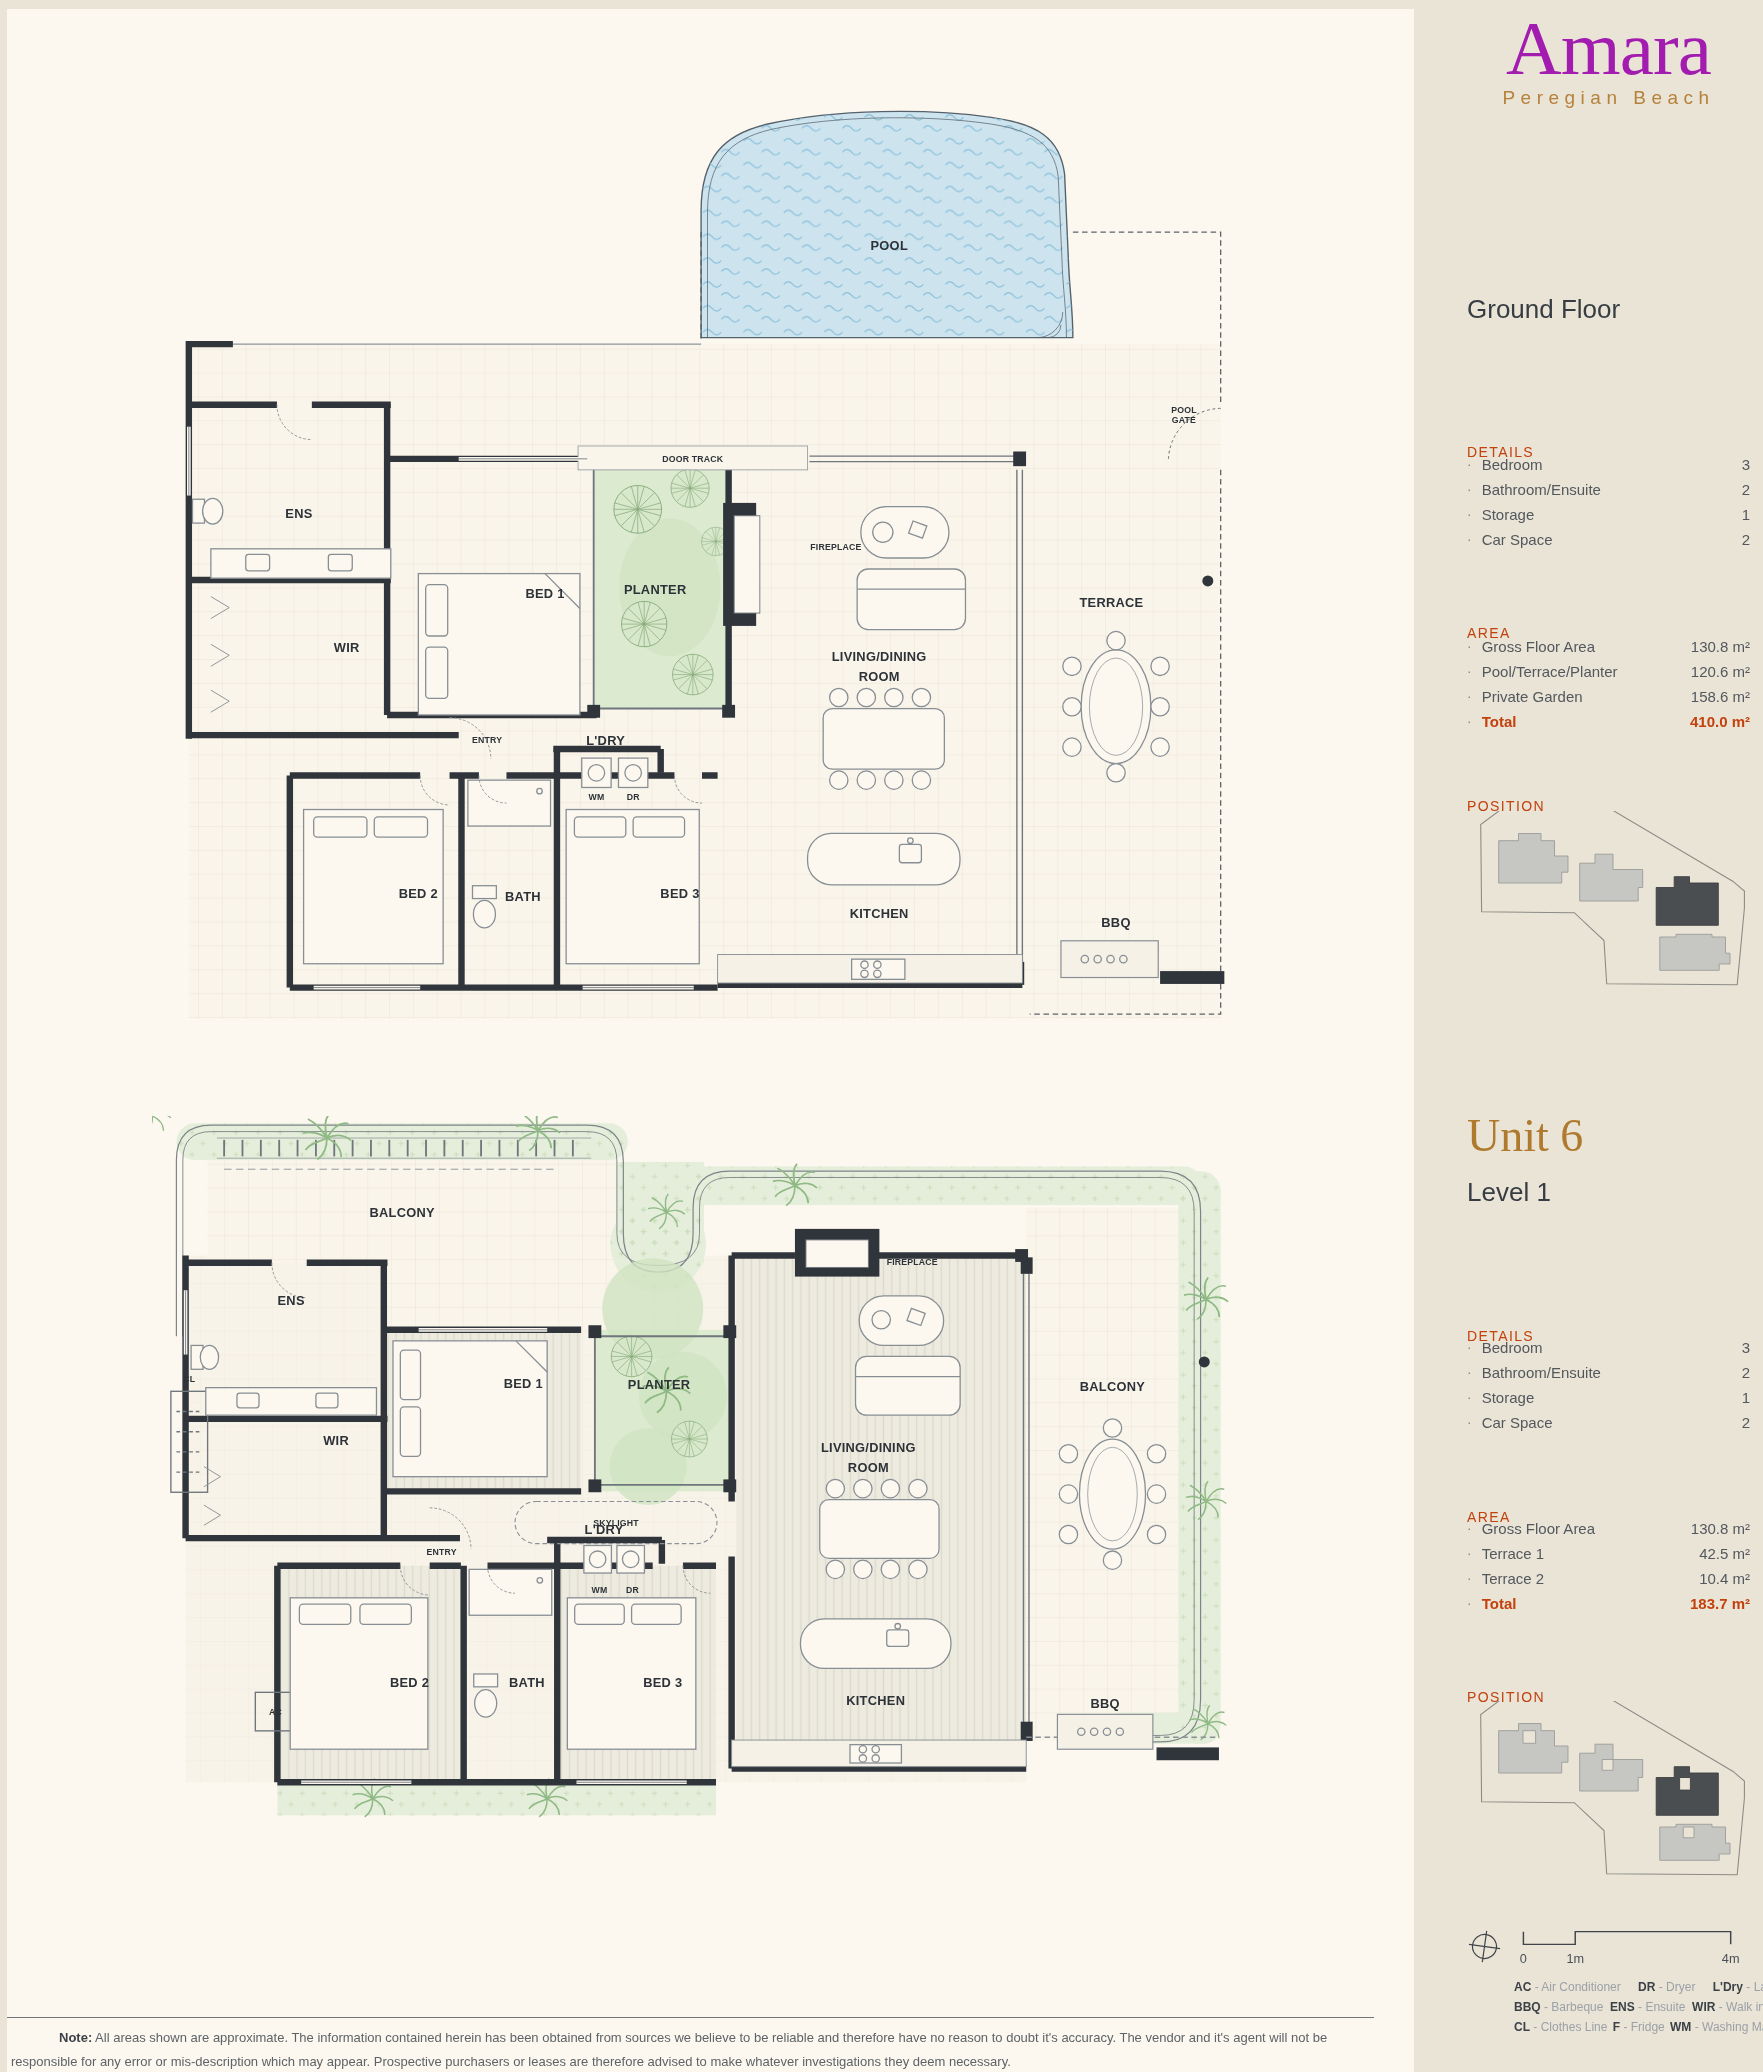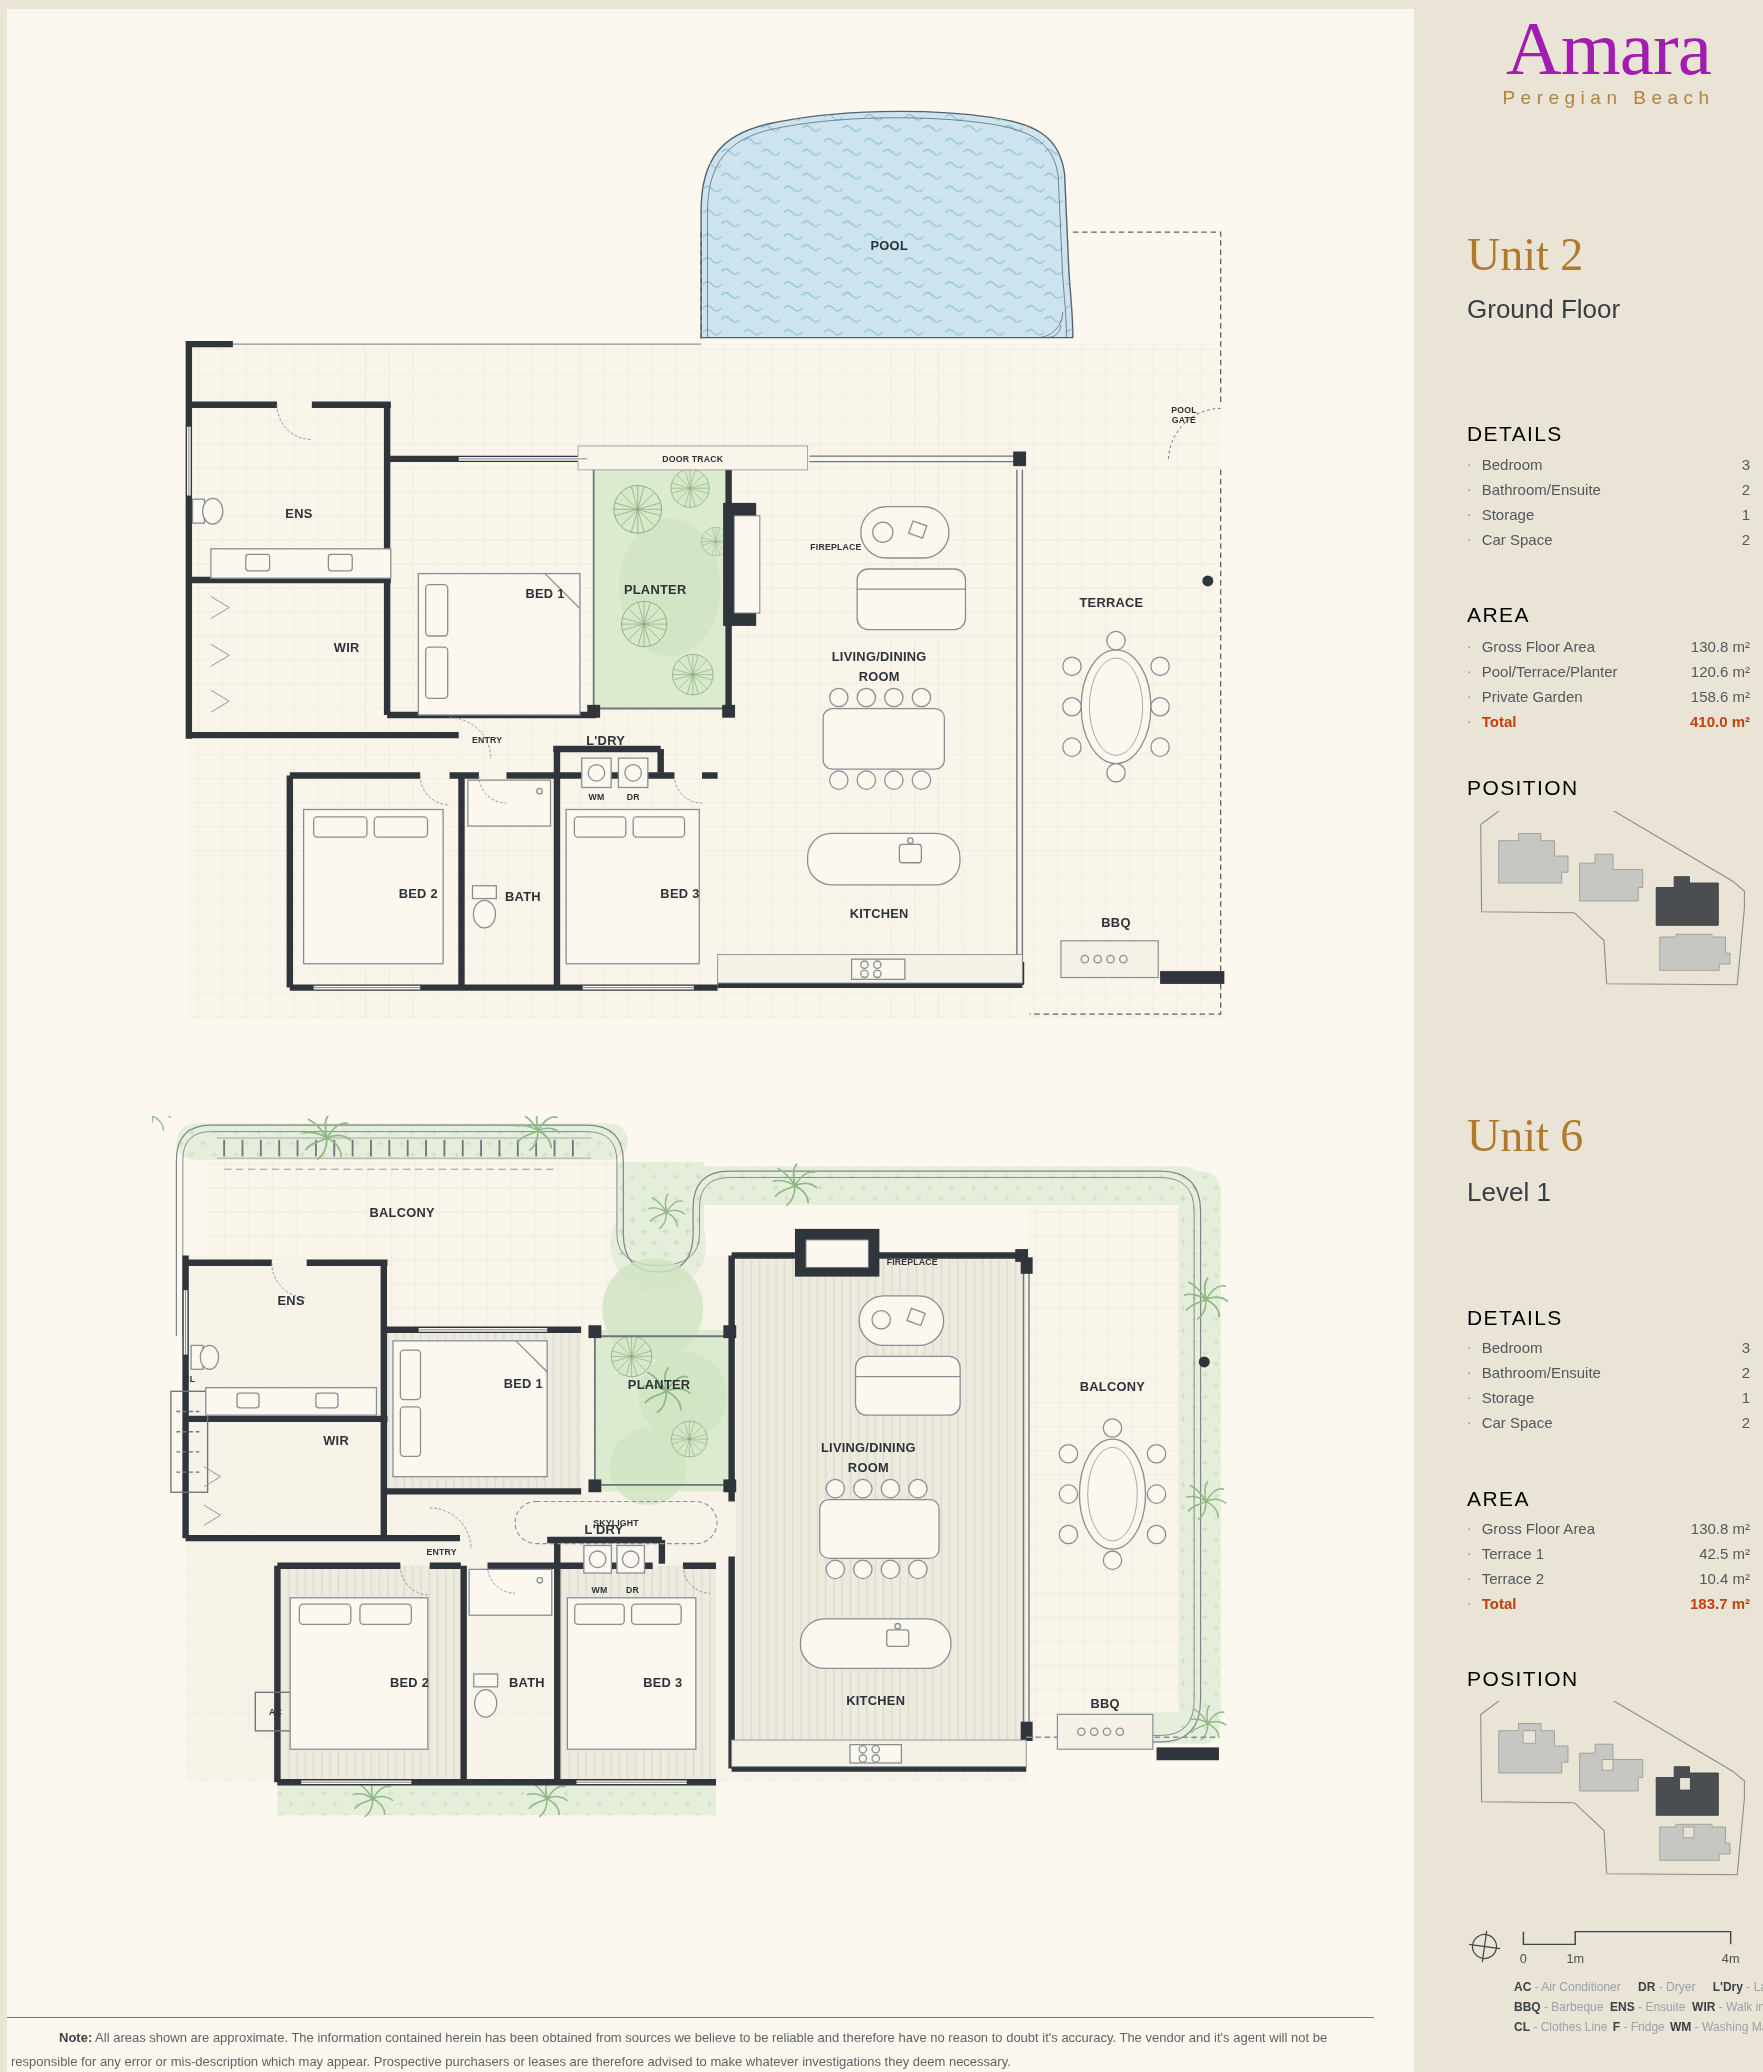--- a/index.html
+++ b/index.html
@@ -8,21 +8,21 @@
   .panel{position:absolute;left:7.3px;top:9.2px;width:1407px;height:2063px;background:#fcf8f0;}
   .rule{position:absolute;left:7.3px;top:2017px;width:1367px;height:0;border-top:1.8px solid #71767a;}
   .note{position:absolute;left:11px;top:2026px;width:1363px;font-size:13px;line-height:24px;color:#5d6367;}
   .note b{color:#3c4247;padding-left:48px;}
   
   .sb{position:absolute;left:1467px;width:283px;}
   .logo-name{font-family:"Liberation Serif",serif;font-size:77px;line-height:70px;color:#a21caf;text-align:center;letter-spacing:-0.9px;}
   .logo-tag{font-size:19px;letter-spacing:5.5px;color:#b5813b;text-align:center;margin-top:3.7px;}
   .u-title{font-family:"Liberation Serif",serif;font-size:46px;color:#af7a2e;}
   .u-sub{font-size:26px;color:#373d42;}
-  .sb-h{font-size:21px;letter-spacing:1.4px;color:#000000;}
+  .sb-h{font-size:14px;letter-spacing:1.4px;color:#c2410c;margin-top:22px;}
   .row{display:flex;align-items:center;height:25px;font-size:15px;color:#53585d;}
   .row .bl{width:14.7px;color:#83888d;font-size:13.8px;}
   .row .lbl{flex:1;}
   .row.bold .lbl,.row.bold .val{font-weight:bold;color:#c2410c;}
   .legend{position:absolute;left:1514px;top:1980px;width:283px;}
   .lg-row{display:flex;justify-content:space-between;height:20px;font-size:12px;color:#9ba1a7;}
   .lg-item b{color:#3b4147;}
   svg{display:block;}
   text{font-family:"Liberation Sans",sans-serif;}
   .rl{font-weight:bold;fill:#2c3237;font-size:14px;letter-spacing:.3px;}
@@ -506,21 +506,20 @@
   <div class="rule"></div>
   <div class="note">
     <b>Note:</b><span> All areas shown are approximate. The information contained herein has been obtained from sources we believe to be reliable and therefore have no reason to doubt it's accuracy. The vendor and it's agent will not be responsible for any error or mis-description which may appear. Prospective purchasers or leases are therefore advised to make whatever investigations they deem necessary.</span>
   </div>
 
   <div class="sb" style="top:13px">
     <div class="logo-name">Amara</div>
     <div class="logo-tag">Peregian Beach</div>
   </div>
 
-  <div class="sb u-title" style="top:228px">Unit 2</div>
   <div class="sb u-sub" style="top:294px">Ground Floor</div>
   <div class="sb sb-h" style="top:422px">DETAILS</div>
   <div class="sb" style="top:452px">
     <div class="row">
         <span class="bl">·</span>
         <span class="lbl">Bedroom</span>
         <span class="val">3</span>
       </div>
     <div class="row">
         <span class="bl">·</span>

